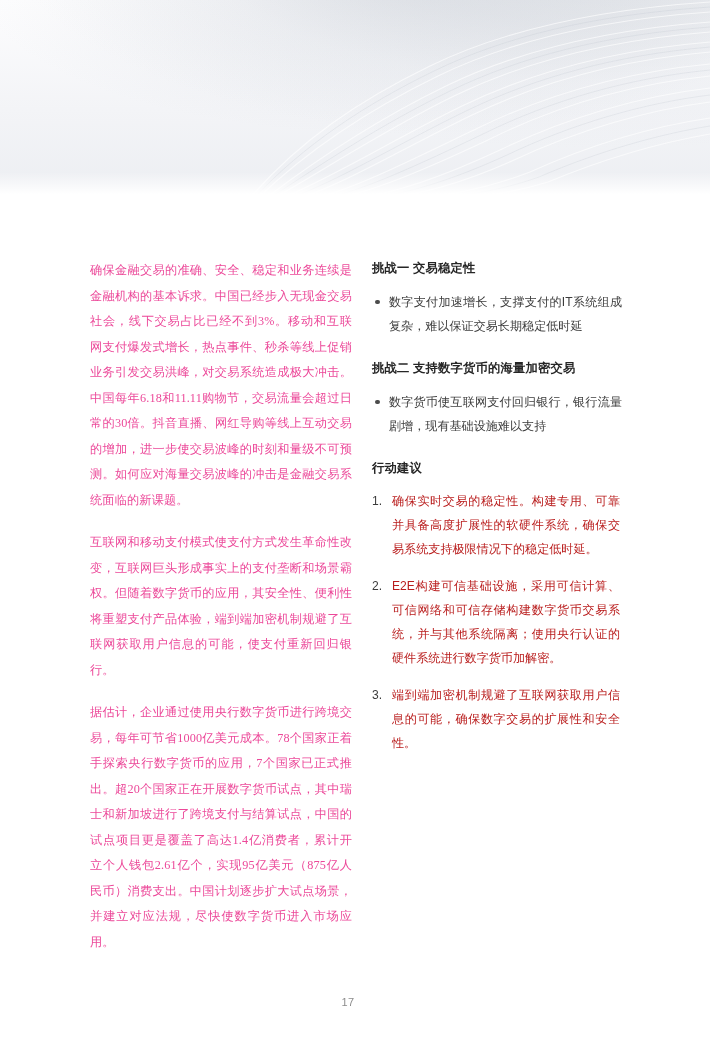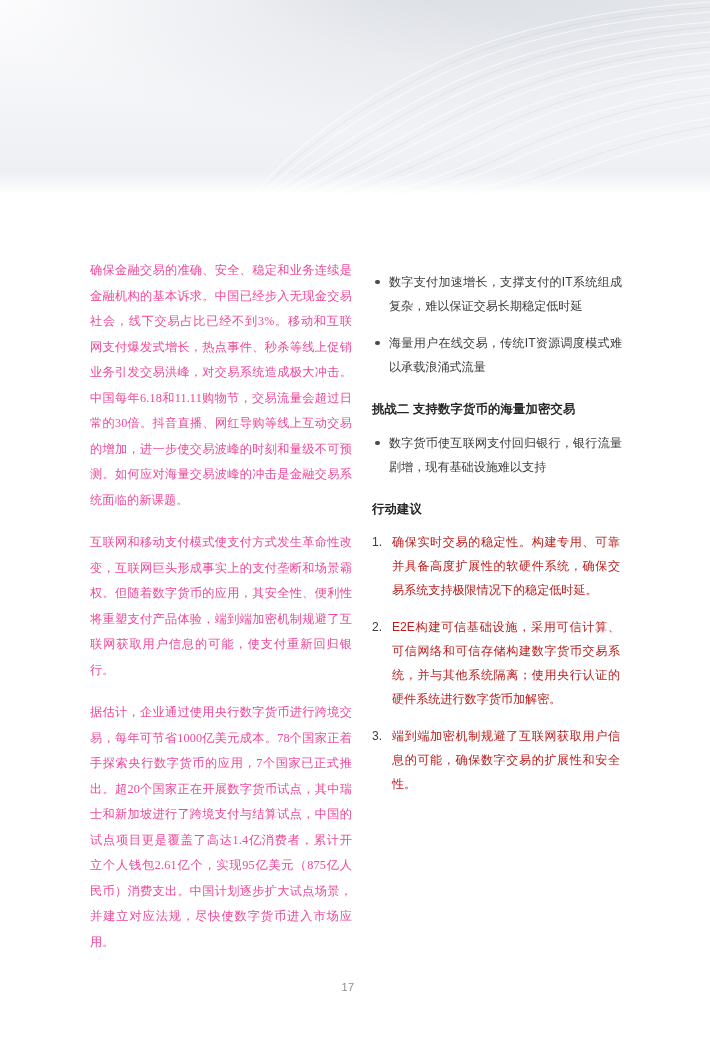--- a/index.html
+++ b/index.html
@@ -148,21 +148,21 @@
     top: 0;
     font-size: 12.1px;
     line-height: 24px;
     color: #3c3c3c;
   }
 
   
   .footer {
     position: absolute;
     left: 0;
-    bottom: 42px;
+    bottom: 27px;
     width: 696px;
     text-align: center;
   }
   .page-number {
     font-size: 11px;
     color: #8c8c8c;
     letter-spacing: 0.5px;
   }
 </style>
 </head>
@@ -202,23 +202,23 @@
   <div class="content">
 
     <div class="col col-left">
       <p class="para">确保金融交易的准确、安全、稳定和业务连续是金融机构的基本诉求。中国已经步入无现金交易社会，线下交易占比已经不到3%。移动和互联网支付爆发式增长，热点事件、秒杀等线上促销业务引发交易洪峰，对交易系统造成极大冲击。中国每年6.18和11.11购物节，交易流量会超过日常的30倍。抖音直播、网红导购等线上互动交易的增加，进一步使交易波峰的时刻和量级不可预测。如何应对海量交易波峰的冲击是金融交易系统面临的新课题。</p>
       <p class="para">互联网和移动支付模式使支付方式发生革命性改变，互联网巨头形成事实上的支付垄断和场景霸权。但随着数字货币的应用，其安全性、便利性将重塑支付产品体验，端到端加密机制规避了互联网获取用户信息的可能，使支付重新回归银行。</p>
       <p class="para">据估计，企业通过使用央行数字货币进行跨境交易，每年可节省1000亿美元成本。78个国家正着手探索央行数字货币的应用，7个国家已正式推出。超20个国家正在开展数字货币试点，其中瑞士和新加坡进行了跨境支付与结算试点，中国的试点项目更是覆盖了高达1.4亿消费者，累计开立个人钱包2.61亿个，实现95亿美元（875亿人民币）消费支出。中国计划逐步扩大试点场景，并建立对应法规，尽快使数字货币进入市场应用。</p>
     </div>
 
     <div class="col col-right">
 
+      <h3 class="sub">挑战一  交易稳定性</h3>
       <ul class="bullets">
         <li>数字支付加速增长，支撑支付的IT系统组成复杂，难以保证交易长期稳定低时延</li>
-        <li>海量用户在线交易，传统IT资源调度模式难以承载浪涌式流量</li>
       </ul>
 
       <h3 class="sub">挑战二  支持数字货币的海量加密交易</h3>
       <ul class="bullets">
         <li>数字货币使互联网支付回归银行，银行流量剧增，现有基础设施难以支持</li>
       </ul>
 
       <h3 class="sub">行动建议</h3>
       <ol class="numbered">
         <li>确保实时交易的稳定性。构建专用、可靠并具备高度扩展性的软硬件系统，确保交易系统支持极限情况下的稳定低时延。</li>

